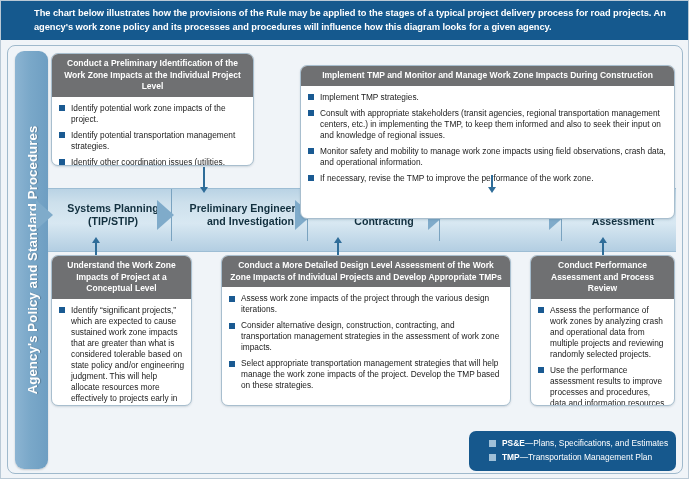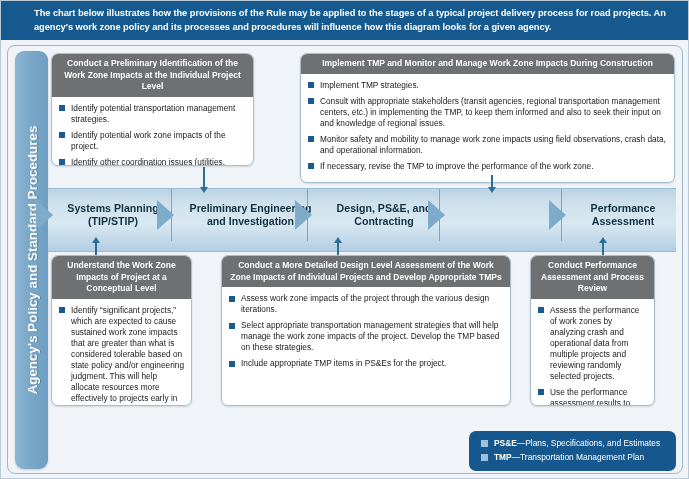--- a/index.html
+++ b/index.html
@@ -185,21 +185,21 @@
 
   
   .legend {
     position: absolute;
     left: 468px; top: 430px;
     width: 207px;
     height: 40px;
     background: #16588d;
     border-radius: 7px;
     box-sizing: border-box;
-    padding: 5px 0 0 12px;
+    padding: 5px 0 0 20px;
   }
   .legend-row {
     position: relative;
     padding-left: 13px;
     color: #ffffff;
     font-size: 8.4px;
     line-height: 14px;
     white-space: nowrap;
   }
   .legend-row .lsq {
@@ -263,28 +263,28 @@
         <div>Performance</div>
         <div>Assessment</div>
       </div>
     </div>
   </div>
 
   <div class="card" style="left:50px; top:52px; width:203px; height:113px;">
     <div class="card-head">Conduct a Preliminary Identification of the Work Zone Impacts at the Individual Project Level</div>
     <div class="card-body">
       <ul class="bullets">
+        <li><span class="sq"></span><span>Identify potential work zone impacts of the project.</span></li>
         <li><span class="sq"></span><span>Identify potential transportation management strategies.</span></li>
-        <li><span class="sq"></span><span>Identify potential work zone impacts of the project.</span></li>
         <li><span class="sq"></span><span>Identify other coordination issues (utilities, enforcement, community impacts, etc.).</span></li>
       </ul>
     </div>
   </div>
 
-  <div class="card" style="left:299px; top:52px; width:375px; height:130px;">
+  <div class="card" style="left:299px; top:64px; width:375px; height:154px;">
     <div class="card-head">Implement TMP and Monitor and Manage Work Zone Impacts During Construction</div>
     <div class="card-body">
       <ul class="bullets">
         <li><span class="sq"></span><span>Implement TMP strategies.</span></li>
         <li><span class="sq"></span><span>Consult with appropriate stakeholders (transit agencies, regional transportation management centers, etc.) in implementing the TMP, to keep them informed and also to seek their input on and knowledge of regional issues.</span></li>
         <li><span class="sq"></span><span>Monitor safety and mobility to manage work zone impacts using field observations, crash data, and operational information.</span></li>
         <li><span class="sq"></span><span>If necessary, revise the TMP to improve the performance of the work zone.</span></li>
       </ul>
     </div>
   </div>
@@ -296,27 +296,27 @@
         <li><span class="sq"></span><span>Identify “significant projects,” which are expected to cause sustained work zone impacts that are greater than what is considered tolerable based on state policy and/or engineering judgment.  This will help allocate resources more effectively to projects early in the project delivery cycle.</span></li>
       </ul>
     </div>
   </div>
 
   <div class="card" style="left:220px; top:254px; width:290px; height:151px;">
     <div class="card-head">Conduct a More Detailed Design Level Assessment of the Work Zone Impacts of Individual Projects and Develop Appropriate TMPs</div>
     <div class="card-body">
       <ul class="bullets">
         <li><span class="sq"></span><span>Assess work zone impacts of the project through the various design iterations.</span></li>
+        <li><span class="sq"></span><span>Consider alternative design, construction, contracting, and transportation management strategies in the assessment of work zone impacts.</span></li>
         <li><span class="sq"></span><span>Select appropriate transportation management strategies that will help manage the work zone impacts of the project.  Develop the TMP based on these strategies.</span></li>
-        <li><span class="sq"></span><span>Include appropriate TMP items in PS&amp;Es for the project.</span></li>
-      </ul>
-    </div>
-  </div>
-
-  <div class="card" style="left:529px; top:254px; width:125px; height:151px;">
+      </ul>
+    </div>
+  </div>
+
+  <div class="card" style="left:529px; top:254px; width:145px; height:151px;">
     <div class="card-head">Conduct Performance Assessment and Process Review</div>
     <div class="card-body">
       <ul class="bullets">
         <li><span class="sq"></span><span>Assess the performance of work zones by analyzing crash and operational data from multiple projects and reviewing randomly selected projects.</span></li>
         <li><span class="sq"></span><span>Use the performance assessment results to improve processes and procedures, data and information resources, and training programs for work zones.</span></li>
       </ul>
     </div>
   </div>
 
   <div class="conn down" style="left:202px; top:166px; height:21px;">

